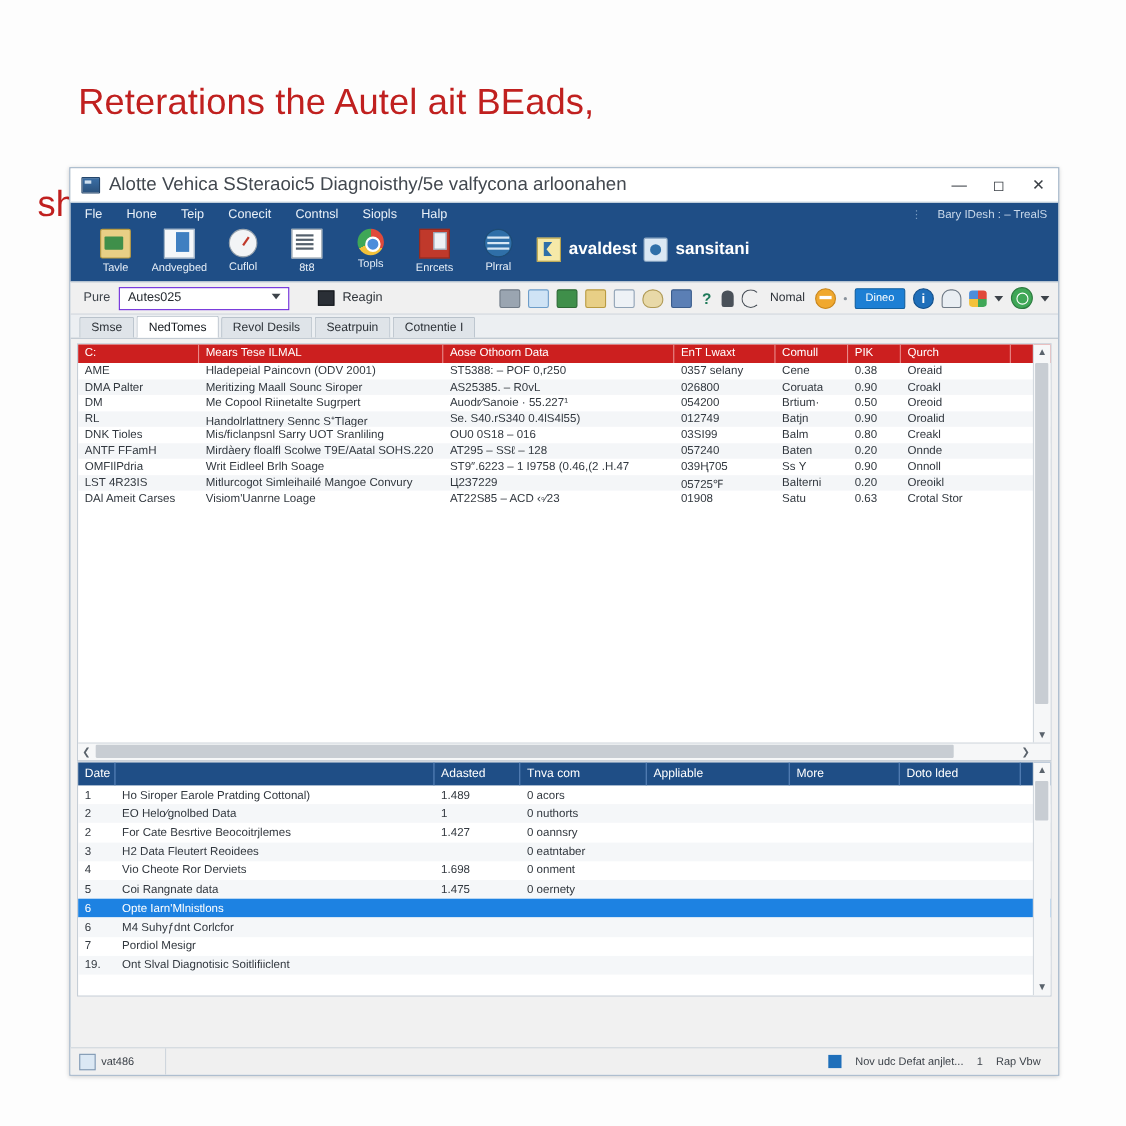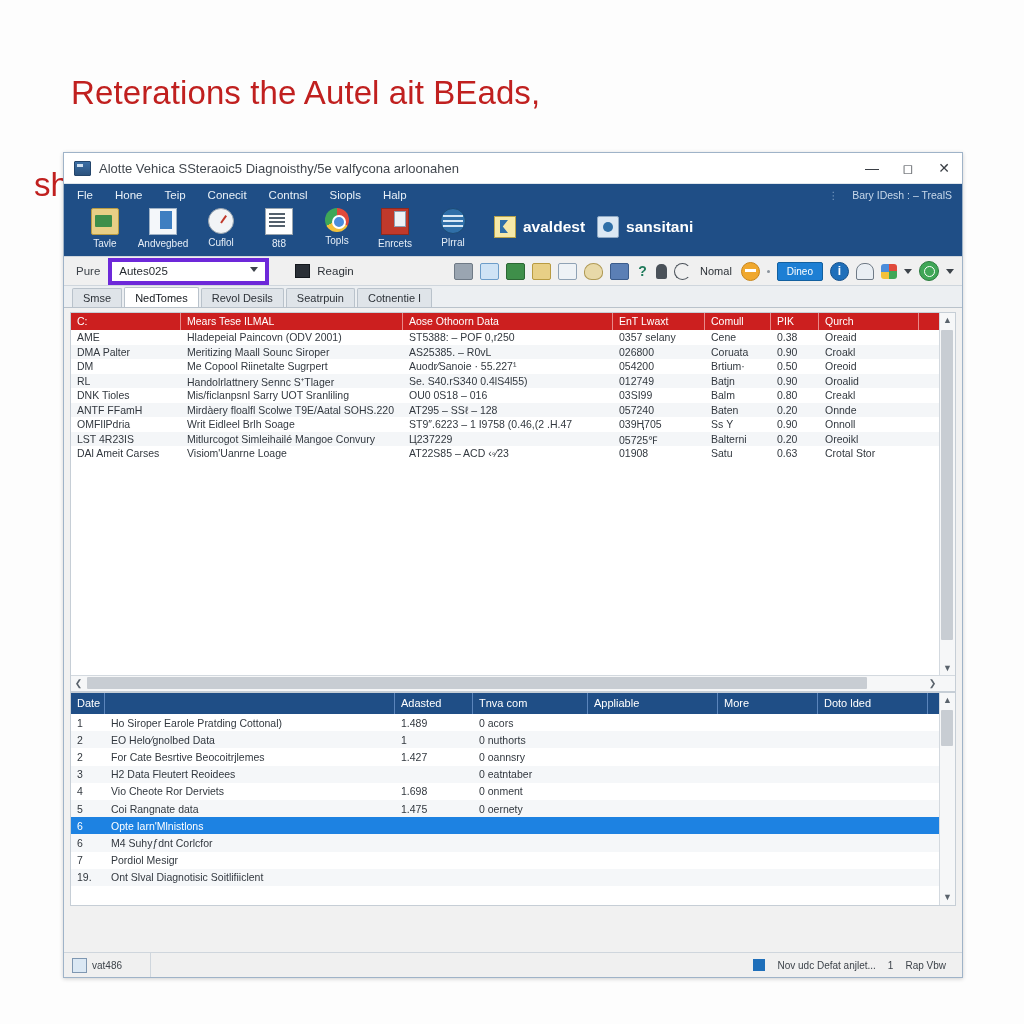--- a/index.html
+++ b/index.html
@@ -38,21 +38,21 @@
   }
   .titlebar .app-ico{
     width:15px;height:13px;margin-left:10px;margin-right:8px;
     background:linear-gradient(180deg,#3a6ea5 0%,#2b527d 100%);
     border:1px solid #23456b;border-radius:1px;position:relative;flex:none;
   }
   .titlebar .app-ico:after{
     content:"";position:absolute;left:2px;top:2px;width:6px;height:3px;background:#cfe0f0;
   }
   .title-text{
-    font-size:13px;color:#42484f;white-space:nowrap;overflow:hidden;
+    font-size:17px;color:#42484f;white-space:nowrap;overflow:hidden;
     text-overflow:ellipsis;max-width:520px;
   }
   .win-ctrls{position:absolute;right:0;top:0;height:30px;display:flex;}
   .win-ctrls div{
     width:36px;height:30px;display:flex;align-items:center;justify-content:center;
     font-size:13px;color:#3a3f45;
   }
   .win-ctrls .wb-min{font-size:14px;line-height:4px;}
   .win-ctrls .wb-close{font-size:14px;}
 
@@ -93,39 +93,39 @@
     background:conic-gradient(#e04a3b 0deg 120deg,#f3c13a 120deg 240deg,#3fa757 240deg 360deg);}
   .ico-chrome:after{content:"";position:absolute;left:7px;top:7px;width:10px;height:10px;
     border-radius:50%;background:#4b8ddb;border:2px solid #fff;}
   .ico-box{background:#c0392b;border:1px solid #8e2a20;}
   .ico-box:after{content:"";position:absolute;left:12px;top:2px;width:10px;height:14px;
     background:#eef2f6;border:1px solid #8fa2b5;}
   .ico-globe{width:24px;height:24px;border-radius:50%;background:#2f6fa8;border:1px solid #1d4b75;}
   .ico-globe:after{content:"";position:absolute;left:2px;top:11px;width:20px;height:1.5px;
     background:#d8e8f5;box-shadow:0 -5px 0 #d8e8f5,0 5px 0 #d8e8f5;}
 
-  .tb-brand{display:flex;align-items:center;margin-left:12px;margin-top:8px;cursor:default;}
+  .tb-brand{display:flex;align-items:center;margin-left:6px;margin-top:8px;cursor:default;}
   .brand-ico{width:20px;height:20px;background:#f6e9a8;border:1px solid #b9a34a;margin-right:7px;
     position:relative;flex:none;}
   .brand-ico:after{content:"";position:absolute;left:5px;top:3px;width:8px;height:13px;
     background:#2f6fa8;clip-path:polygon(0 0,100% 0,35% 50%,100% 100%,0 100%);}
   .brand-ico2{width:20px;height:20px;background:#dbe8f4;border:1px solid #8fa9c4;border-radius:2px;
     margin-right:7px;position:relative;flex:none;}
   .brand-ico2:after{content:"";position:absolute;left:5px;top:5px;width:10px;height:10px;
     border-radius:50%;background:#2f6fa8;}
   .brand-txt{font-size:15.5px;color:#ffffff;font-weight:700;white-space:nowrap;}
 
   
   .ctrlbar{
     height:28px;background:#f0f0f0;border-top:1px solid #cfd6dd;border-bottom:1px solid #cfd6dd;
     display:flex;align-items:center;padding-left:12px;position:relative;
   }
   .ctrl-lab{font-size:11.5px;color:#3d434a;margin-right:8px;white-space:nowrap;}
   .combo{
-    width:146px;height:19px;background:#fff;border:4px solid #6d28d9;
+    width:146px;height:19px;background:#fff;border:1px solid #6d28d9;
     display:flex;align-items:center;padding-left:7px;position:relative;font-size:11.5px;color:#262b31;
   }
   .combo .caret{position:absolute;right:7px;top:5px;width:0;height:0;
     border-left:4px solid transparent;border-right:4px solid transparent;border-top:5px solid #3d434a;}
   .ctrl-btn{display:flex;align-items:center;margin-left:26px;cursor:default;}
   .ctrl-btn .sq{width:13px;height:12px;background:#2a2f36;border:1px solid #14181d;margin-right:7px;}
   .ctrl-btn span{font-size:11.5px;color:#2d3238;white-space:nowrap;}
 
   .ctrl-icons{position:absolute;right:8px;top:0;height:28px;display:flex;align-items:center;gap:7px;}
   .ci{width:17px;height:15px;border-radius:2px;flex:none;position:relative;}

